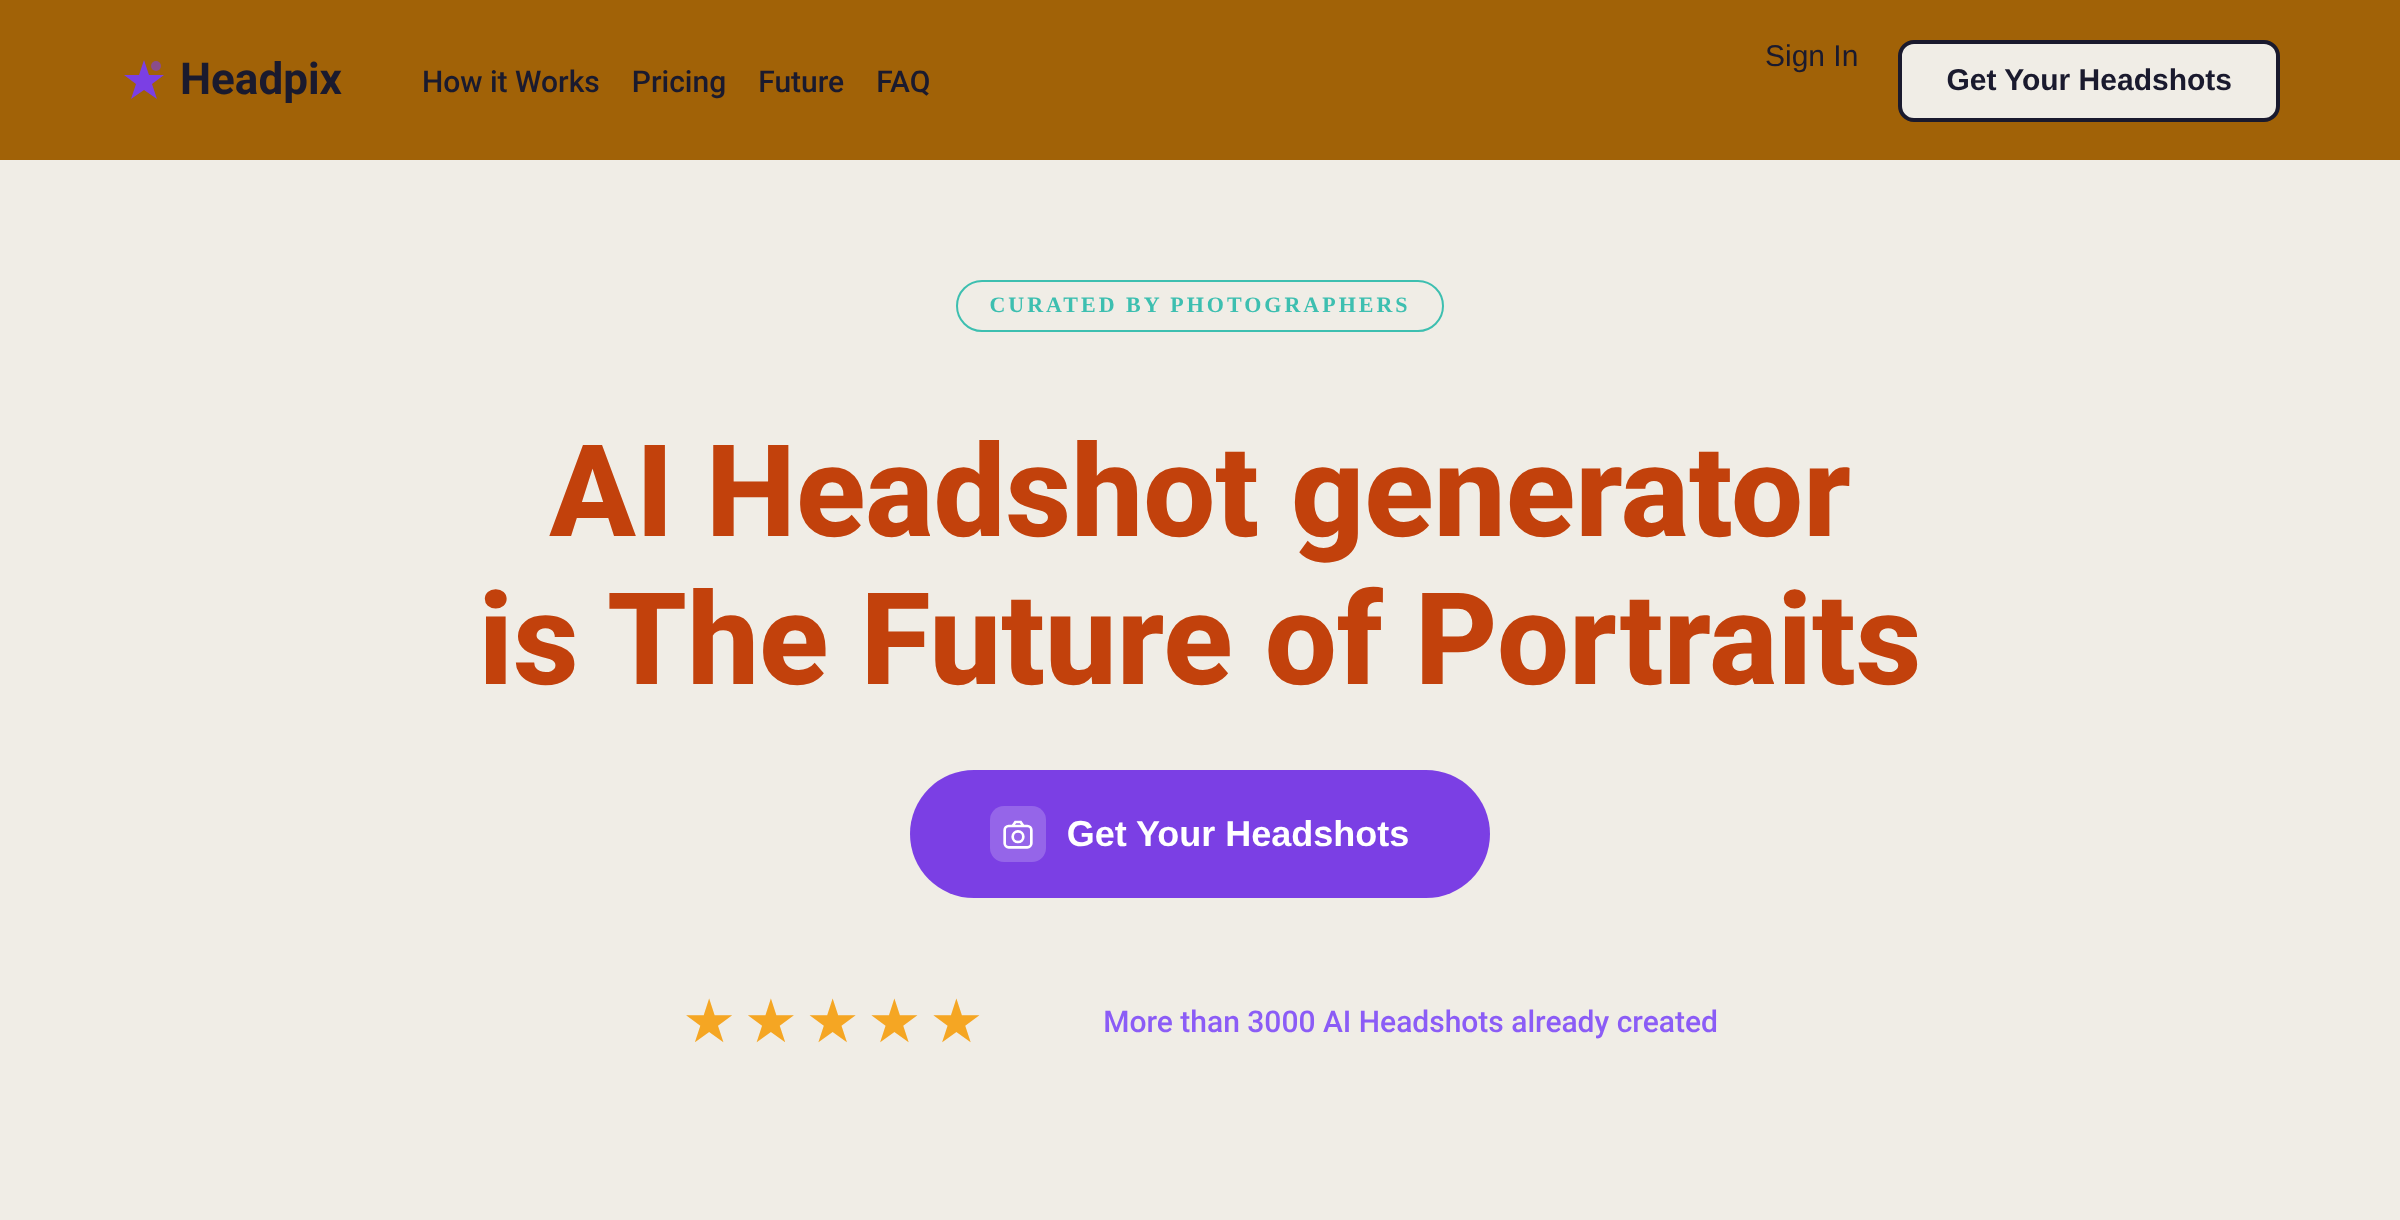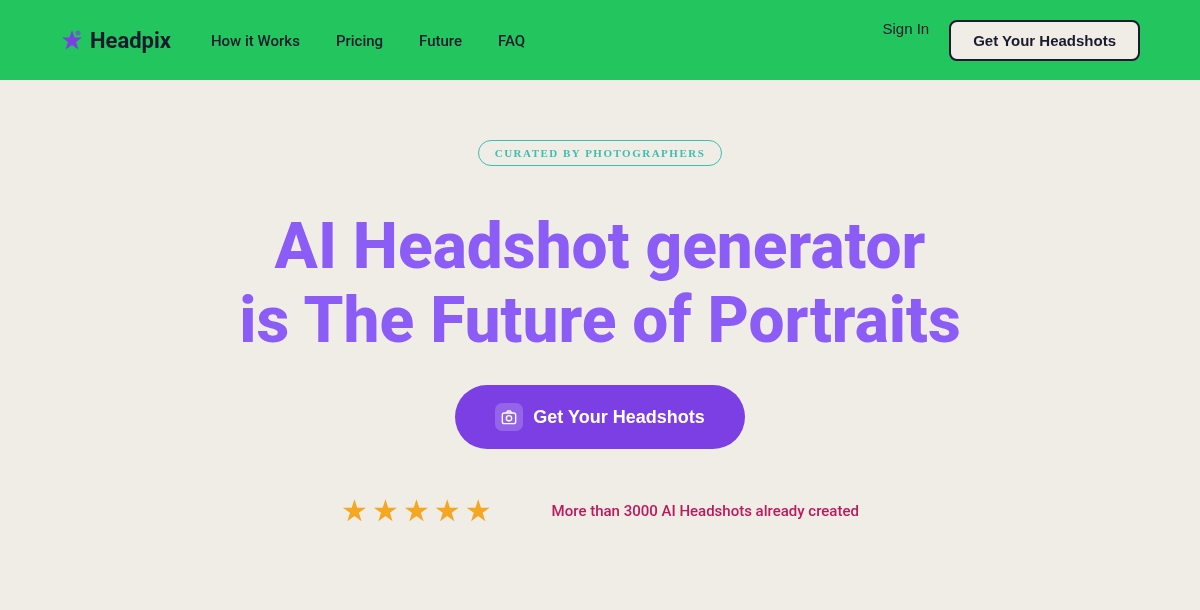--- a/index.html
+++ b/index.html
@@ -17,21 +17,21 @@
       overflow-x: hidden;
     }
 
     
     nav {
       display: flex;
       align-items: center;
       justify-content: space-between;
       padding: 15px 60px;
       height: 80px;
-      background-color: #22c55e;
+      background-color: #a16207;
     }
 
     .nav-left {
       display: flex;
       align-items: center;
       gap: 40px;
     }
 
     .logo {
       display: flex;
@@ -44,21 +44,21 @@
     }
 
     .logo-icon {
       width: 24px;
       height: 24px;
       position: relative;
     }
 
     .nav-links {
       display: flex;
-      gap: 36px;
+      gap: 16px;
       list-style: none;
     }
 
     .nav-links a {
       text-decoration: none;
       color: #1a1a2e;
       font-size: 15px;
       font-weight: 500;
     }
 
@@ -108,21 +108,21 @@
       border-radius: 20px;
       margin-bottom: 44px;
       display: inline-block;
       font-family: Liberation Serif, serif;
     }
 
     .hero-title {
       font-size: 64px;
       font-weight: 800;
       line-height: 1.15;
-      color: #8b5cf6;
+      color: #c2410c;
       max-width: 800px;
       margin-bottom: 28px;
     }
 
     .hero-subtitle {
       font-size: 17px;
       color: #4a4a6a;
       line-height: 1.65;
       max-width: 680px;
       margin-bottom: 38px;
@@ -165,21 +165,21 @@
       gap: 4px;
     }
 
     .star {
       font-size: 30px;
       color: #f5a623;
     }
 
     .proof-text {
       font-size: 15px;
-      color: #be185d;
+      color: #8b5cf6;
       font-weight: 500;
     }
   </style>
 </head>
 <body>
 
 <nav>
   <div class="nav-left">
     <a class="logo" href="#">
       <svg class="logo-icon" viewBox="0 0 24 24" fill="none">

